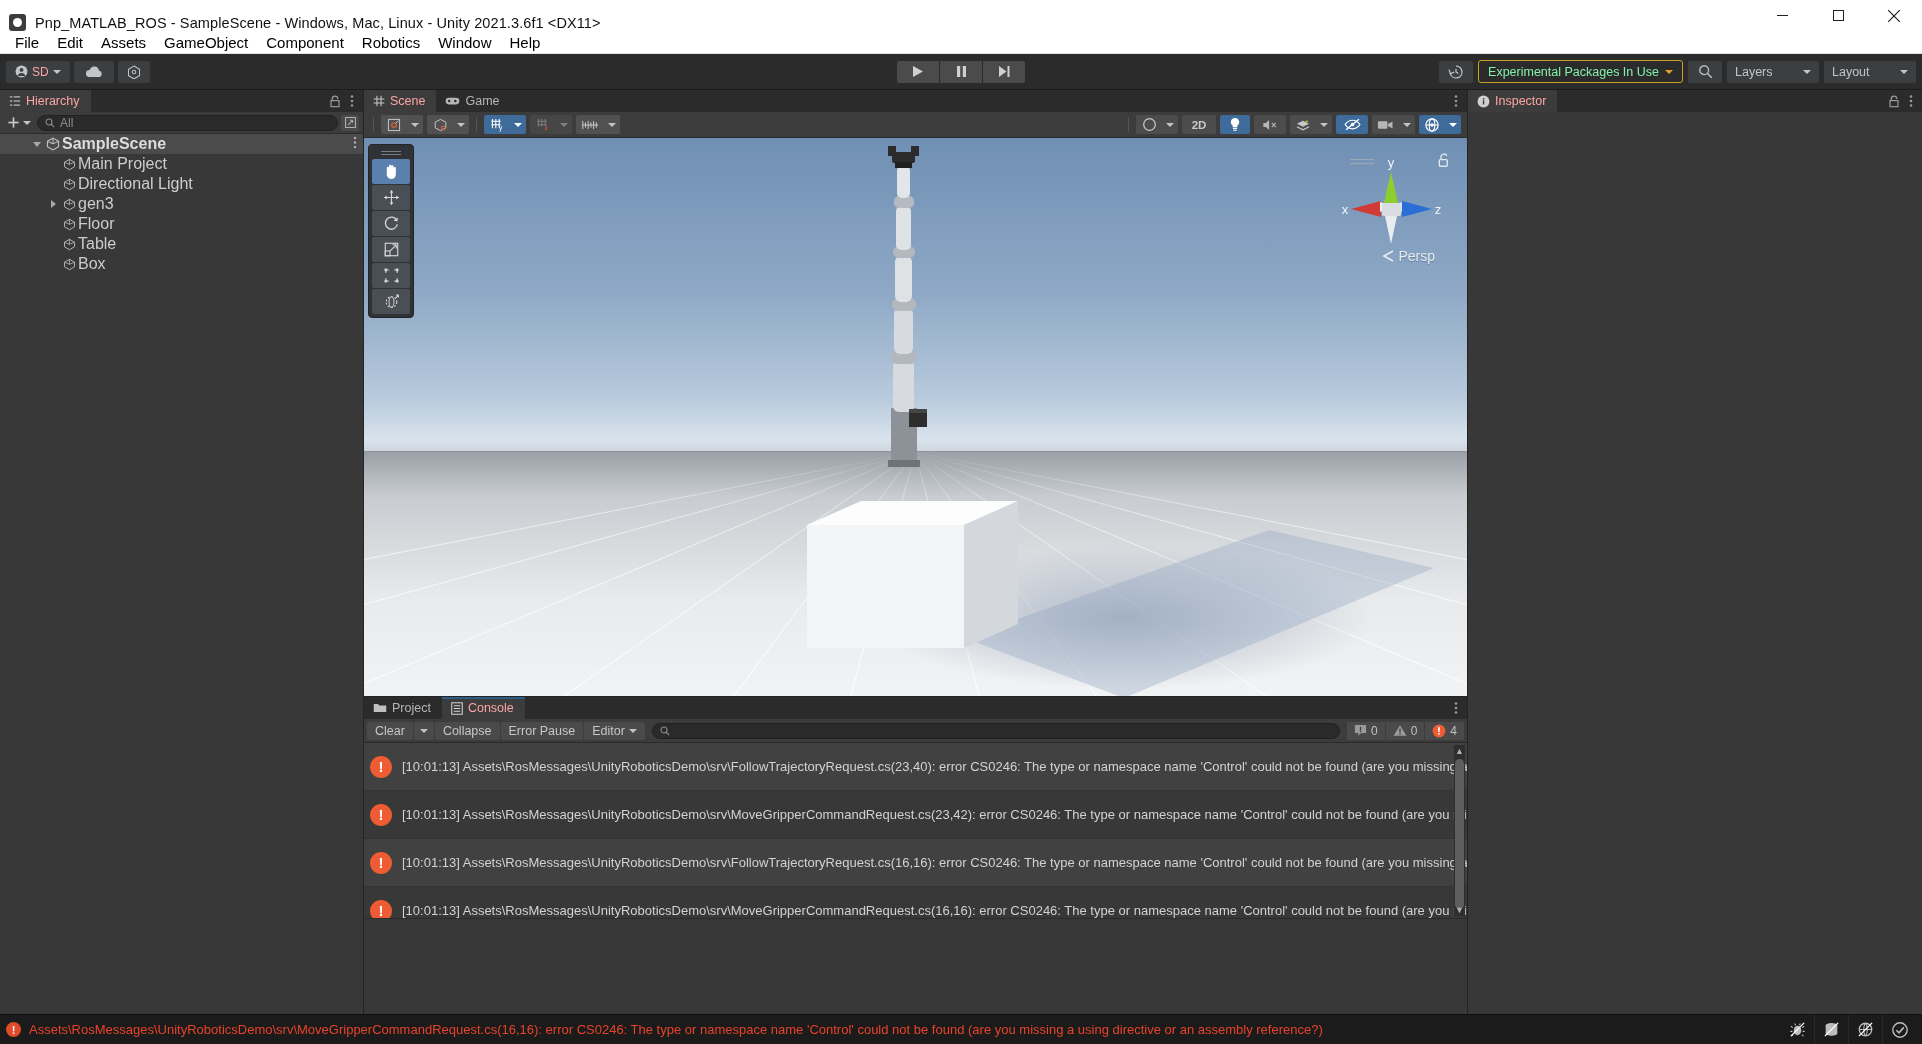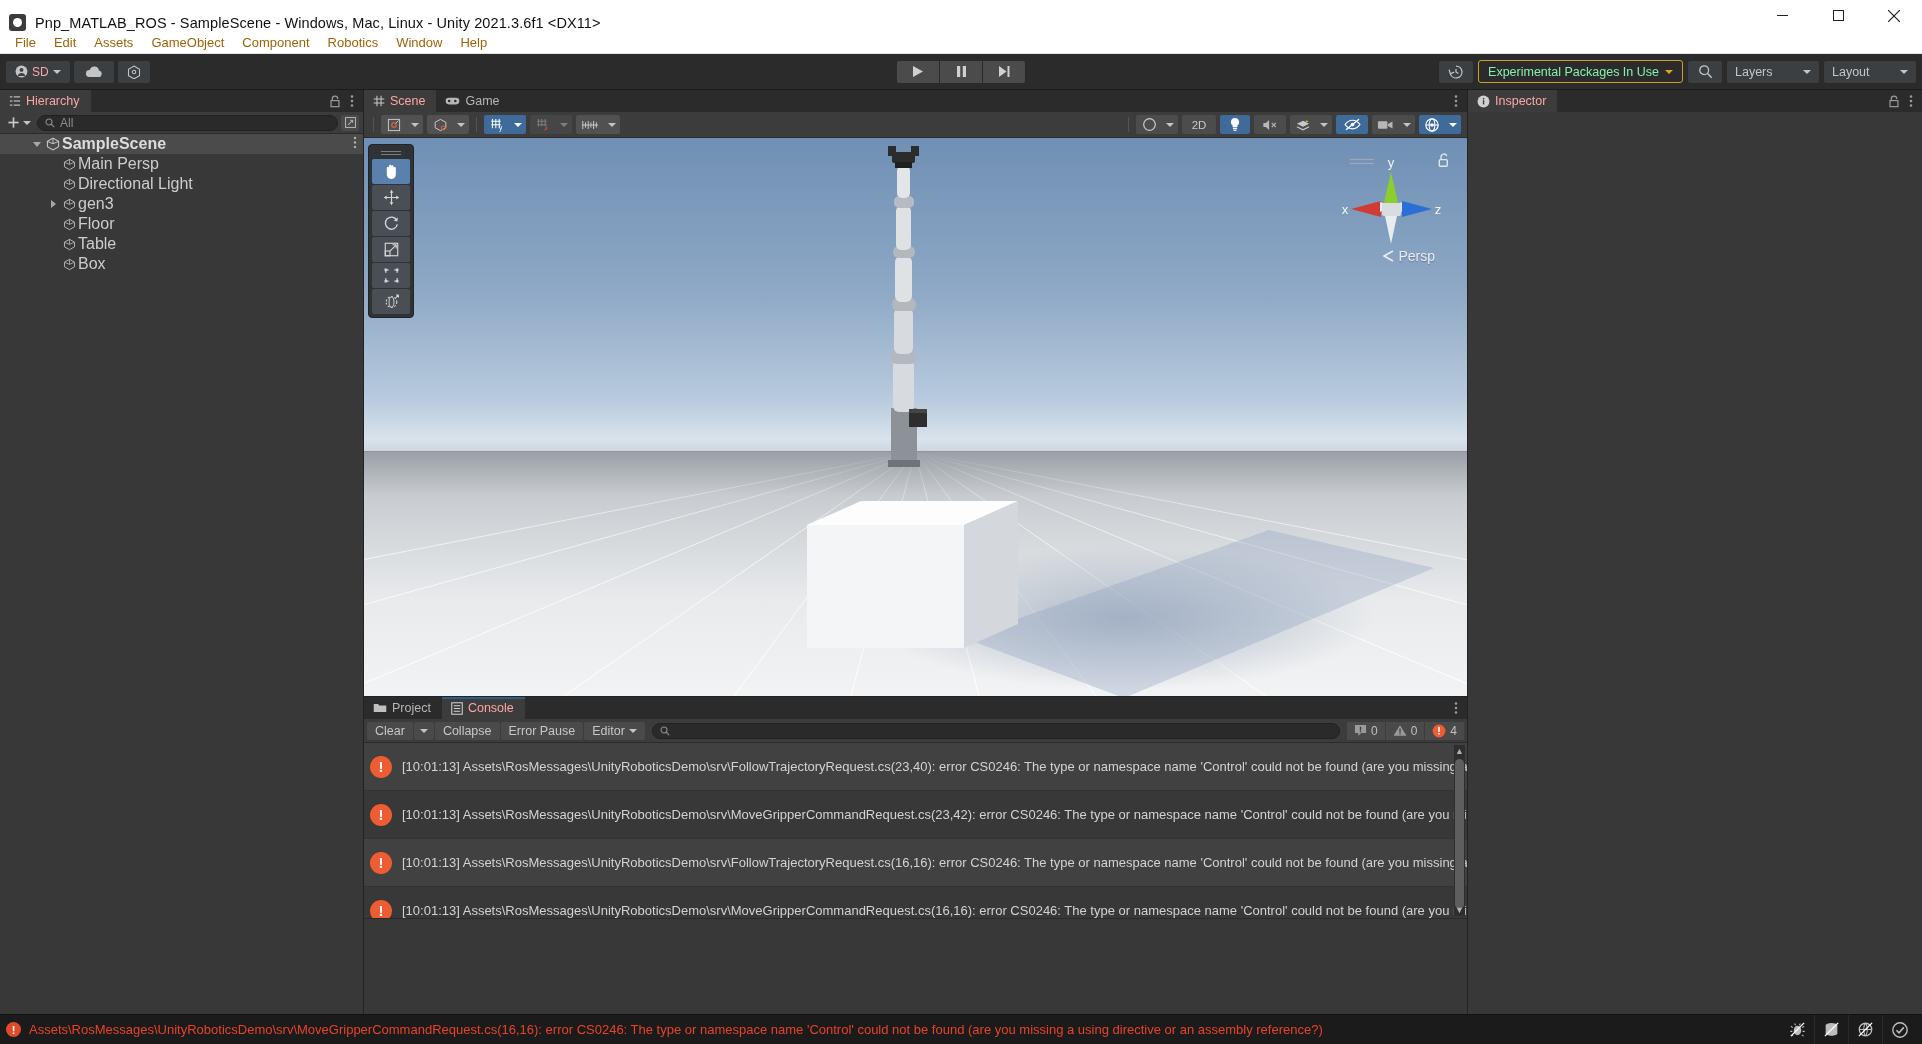--- a/index.html
+++ b/index.html
@@ -33,21 +33,21 @@
     color: #222;
   }
   .win-btn svg { display: block; }
 
   
   .menubar {
     height: 23px; background: #ffffff; display: flex; align-items: center;
     flex: 0 0 23px; padding-left: 6px; border-bottom: 1px solid #e3e3e3;
   }
   .menu-item {
-    font-size: 13px; color: #a16207; padding: 2px 9px; height: 21px;
+    font-size: 15px; color: #000000; padding: 2px 9px; height: 21px;
     display: flex; align-items: center; white-space: nowrap;
   }
 
   
   .toolbar {
     height: 36px; background: #2b2b2b; flex: 0 0 36px;
     display: flex; align-items: center; padding: 0 6px; gap: 4px;
     border-bottom: 1px solid #1c1c1c;
   }
   .tb-btn {
@@ -420,21 +420,21 @@
           </span>
         </div>
 
         <div class="hrow" style="padding-left:60px;">
           <span class="gicon">
             <svg width="13" height="13" viewBox="0 0 16 16">
                 <path d="M8 1.6 14.2 5.2v5.6L8 14.4 1.8 10.8V5.2z" fill="none" stroke="#b6b6b6" stroke-width="1.2"></path>
                 <path d="M8 1.6v6.2M8 7.8 1.8 5.2M8 7.8 14.2 5.2" stroke="#b6b6b6" stroke-width="1" fill="none"></path>
               </svg>
           </span>
-          <span class="hlabel">Main Persp</span>
+          <span class="hlabel">Main Project</span>
         </div>
 
         <div class="hrow" style="padding-left:60px;">
           <span class="gicon">
             <svg width="13" height="13" viewBox="0 0 16 16">
                 <path d="M8 1.6 14.2 5.2v5.6L8 14.4 1.8 10.8V5.2z" fill="none" stroke="#b6b6b6" stroke-width="1.2"></path>
                 <path d="M8 1.6v6.2M8 7.8 1.8 5.2M8 7.8 14.2 5.2" stroke="#b6b6b6" stroke-width="1" fill="none"></path>
               </svg>
           </span>
           <span class="hlabel">Directional Light</span>
@@ -579,21 +579,21 @@
               <div class="sbtn flat">
                 <svg width="15" height="15" viewBox="0 0 16 16">
                     <circle cx="8" cy="8" r="6.2" fill="none" stroke="#c9c9c9" stroke-width="1.3"></circle>
                     <path d="M8 1.8a6.2 6.2 0 0 1 0 12.4 4 4 0 0 0 0-12.4z" fill="#c9c9c9"></path>
                   </svg>
               </div>
               <div class="sbtn flat">
                   <span class="caret"></span>
                 </div>
             </div>
-            <div class="sbtn flat" style="min-width:34px;font-weight:normal;">
+            <div class="sbtn flat" style="min-width:34px;font-weight:bold;">
               <span>2D</span>
             </div>
             <div class="sbtn on" style="min-width:30px;">
               <svg width="12" height="15" viewBox="0 0 13 16">
                   <path d="M6.5 1a4.4 4.4 0 0 1 2.6 8v1.6H3.9V9A4.4 4.4 0 0 1 6.5 1z" fill="#ffffff"></path>
                   <rect x="4.2" y="11.4" width="4.6" height="1.4" fill="#ffffff"></rect>
                   <rect x="4.8" y="13.5" width="3.4" height="1.3" fill="#ffffff"></rect>
                 </svg>
             </div>
             <div class="sbtn flat" style="min-width:32px;">

